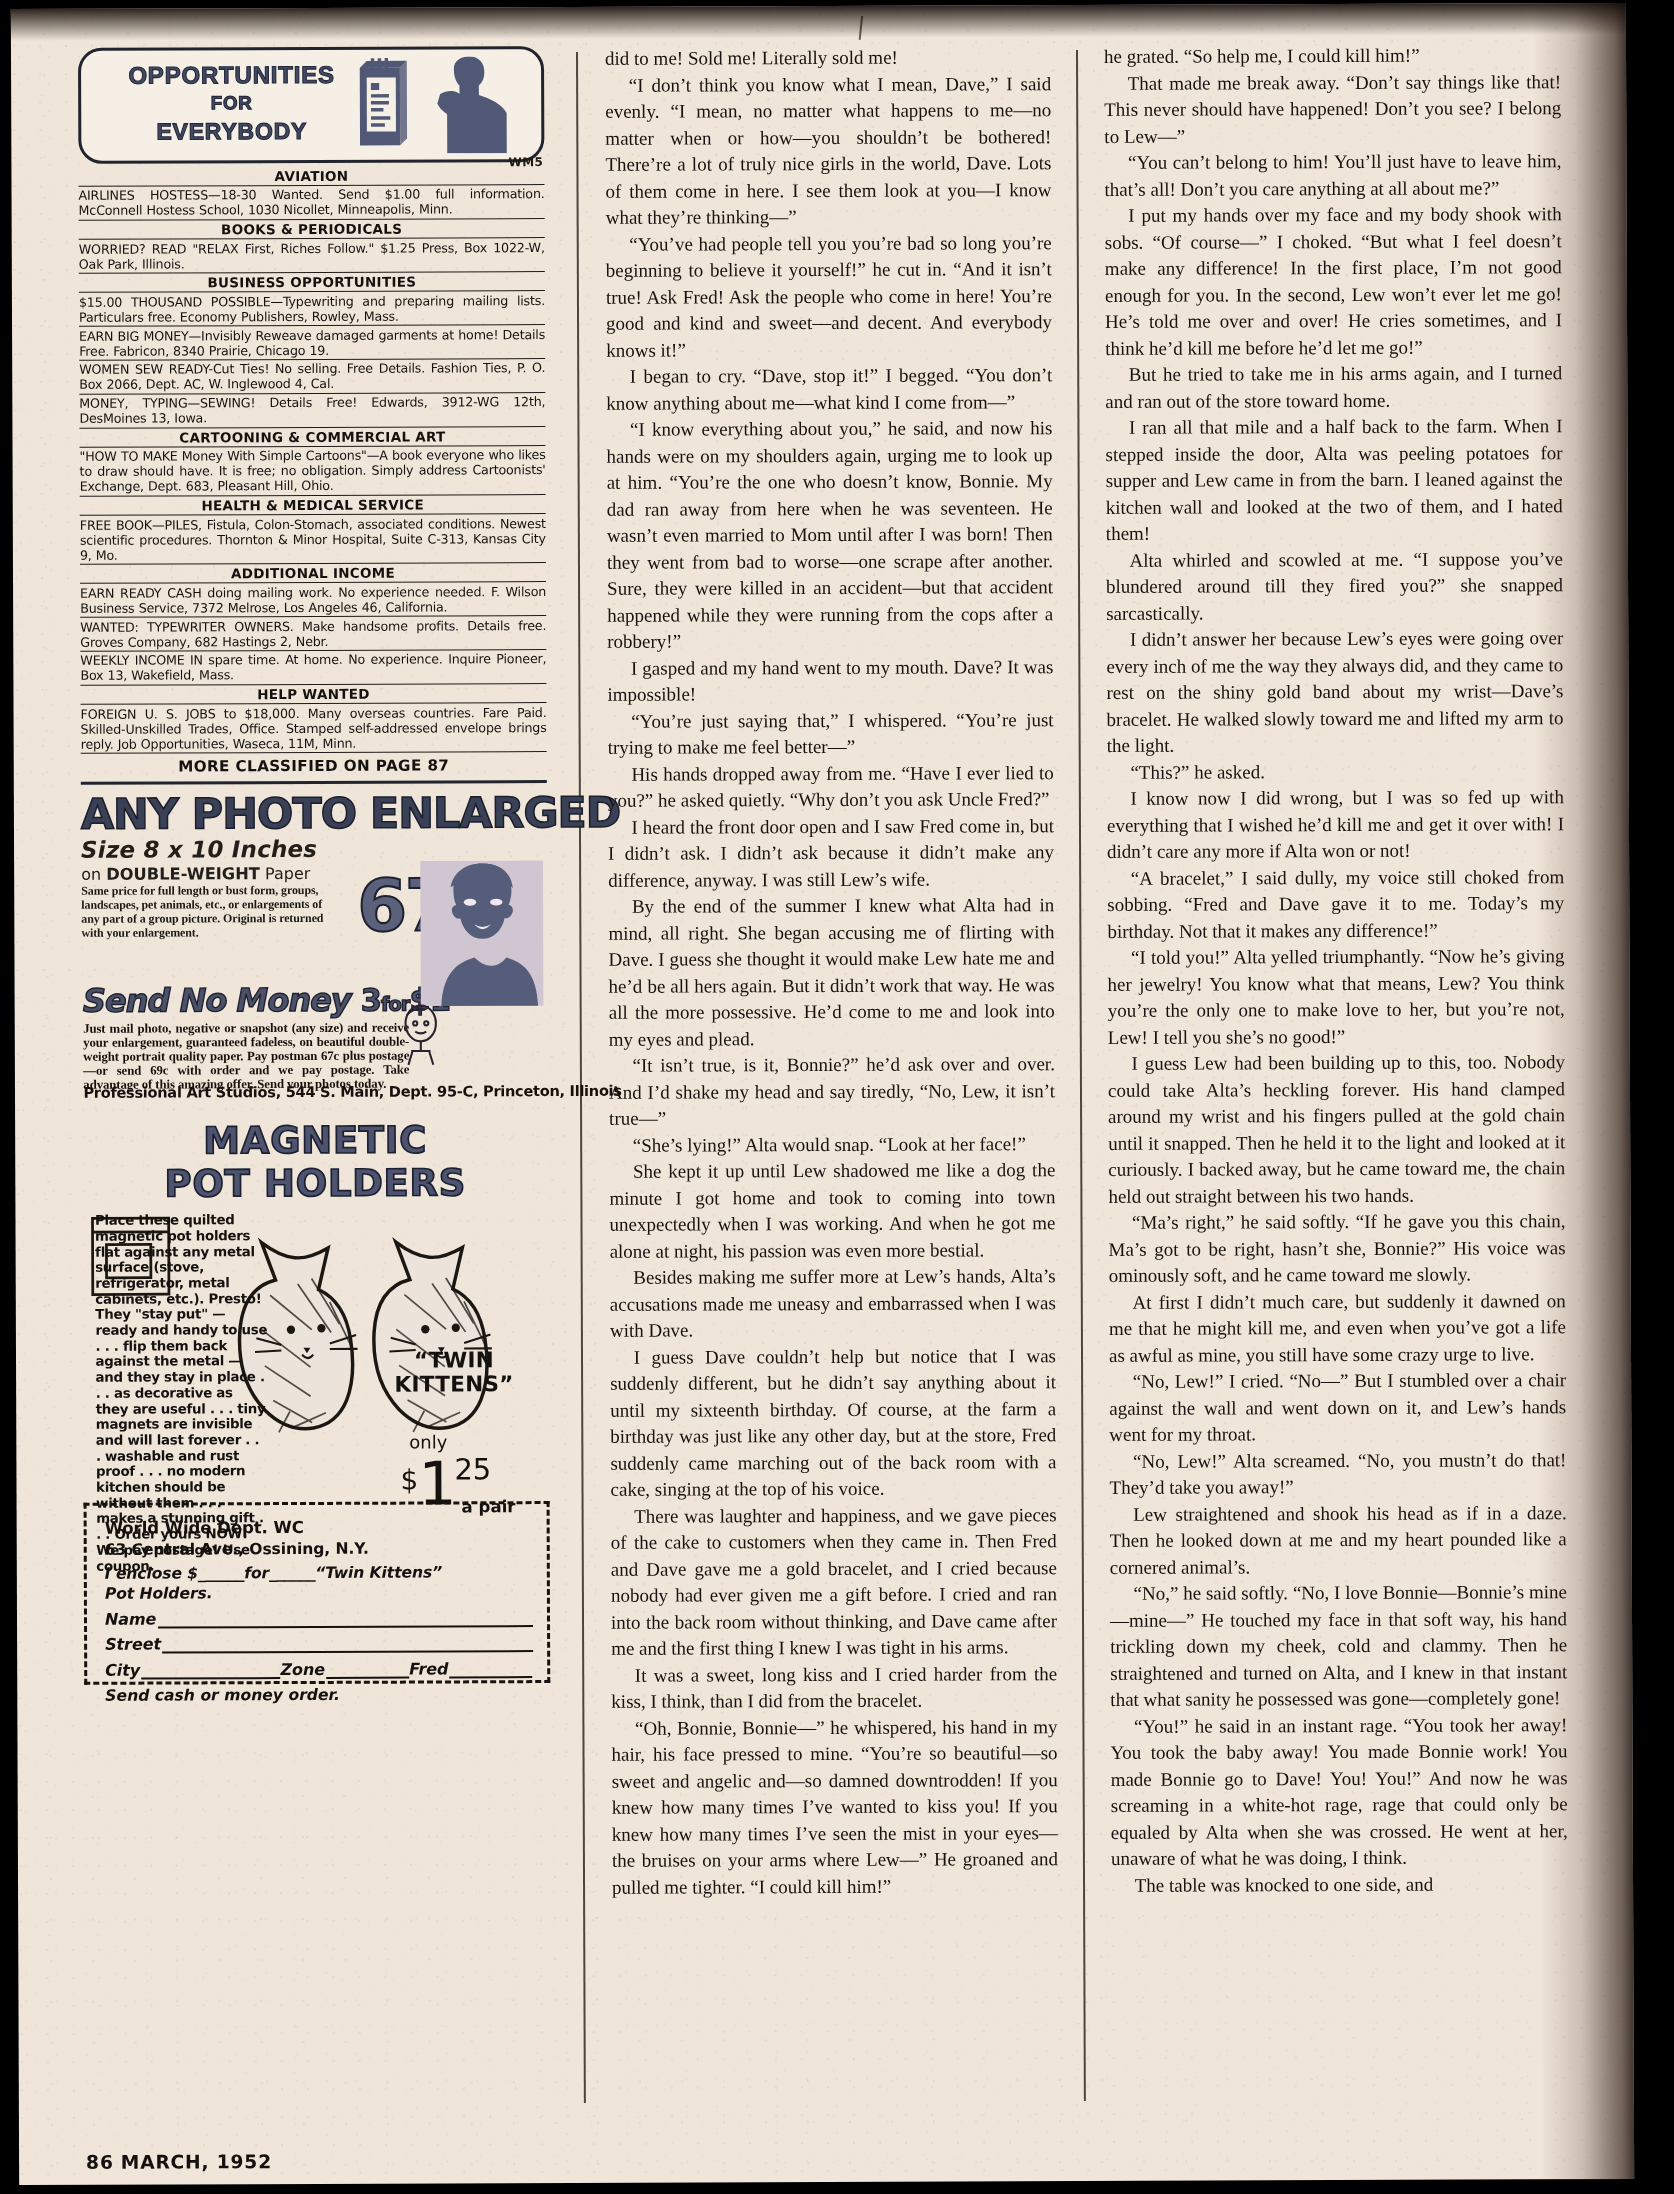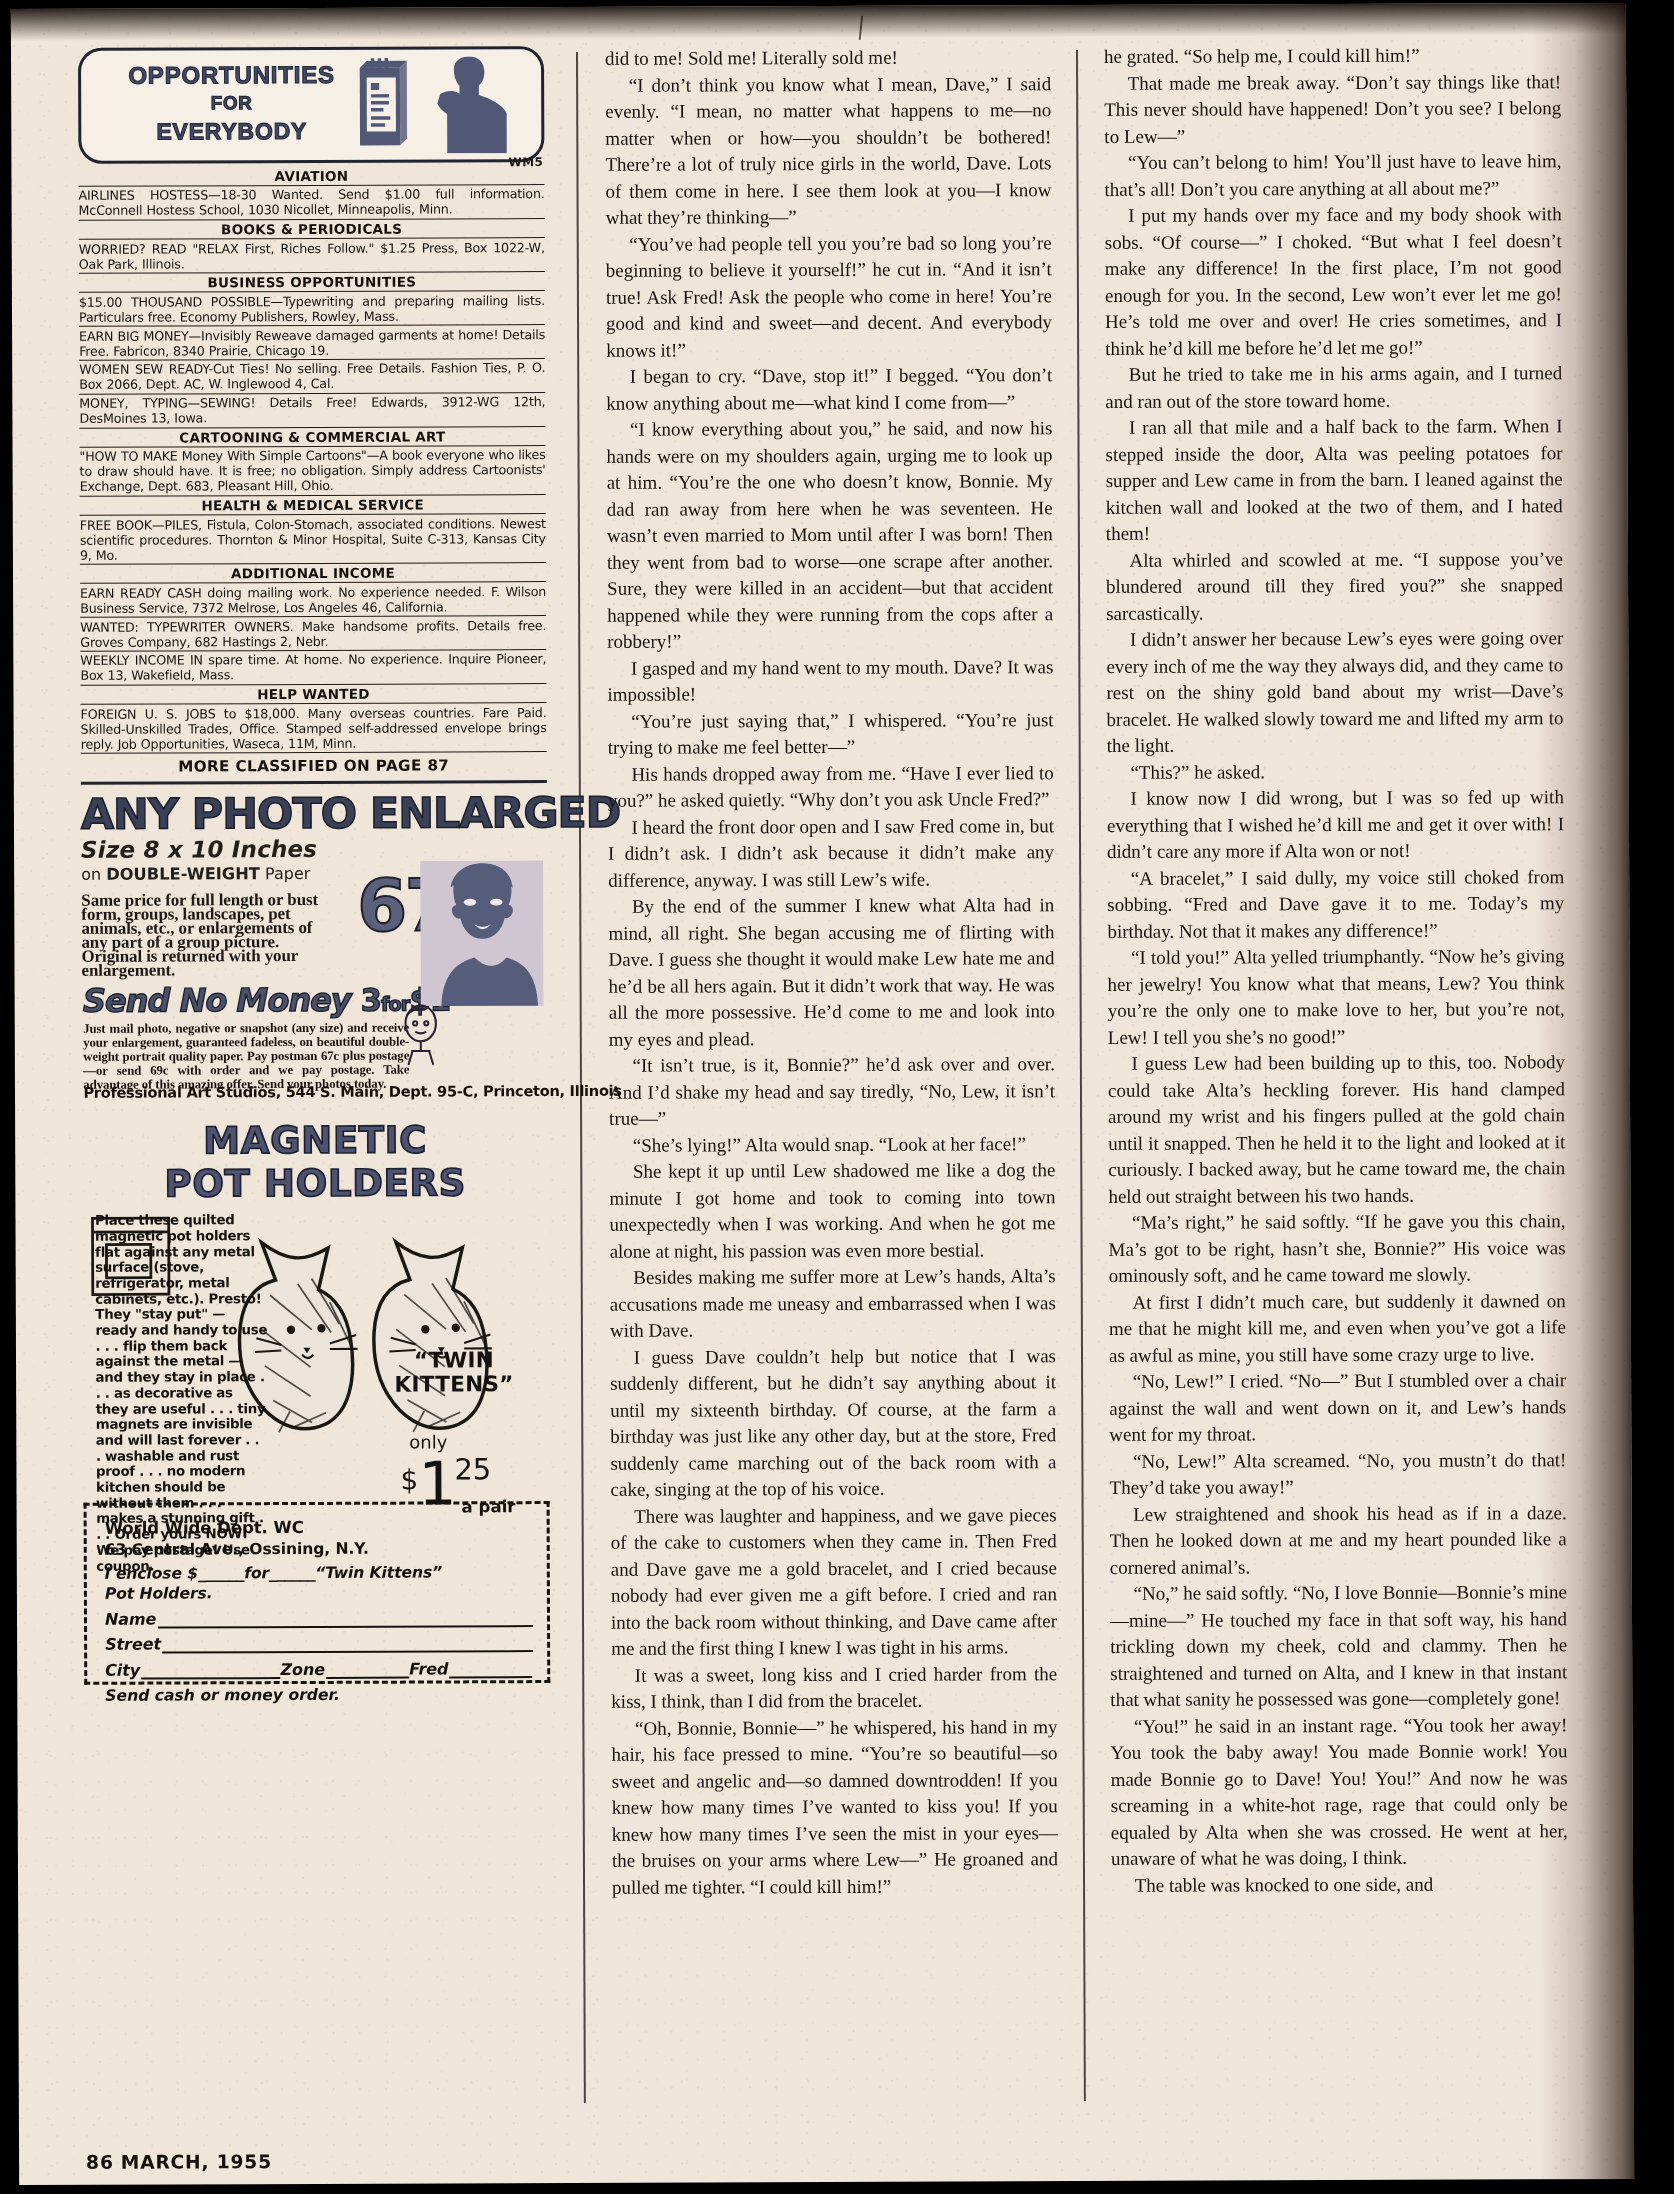--- a/index.html
+++ b/index.html
@@ -215,25 +215,25 @@
   .pa-dw {
     font-family: "DejaVu Sans", sans-serif;
     font-size: 16px;
     color: #23201c;
     margin-top: 2.1px;
   }
   .pa-dw b { font-weight: bold; font-size: 16.3px; }
   .pa-fine {
     font-family: "Liberation Serif", serif;
     font-weight: bold;
-    font-size: 17px;
+    font-size: 12px;
     line-height: 14px;
     color: #1c1916;
     width: 250px;
-    margin-top: 10px;
+    margin-top: 0;
     letter-spacing: -0.1px;
   }
   .pa-price {
     position: absolute;
     left: 276px; top: 78px;
     font-family: "DejaVu Sans", sans-serif;
     font-weight: bold;
     font-size: 72px;
     line-height: 72px;
     color: #5b617a;
@@ -694,20 +694,20 @@
           <p>“No, Lew!” Alta screamed. “No, you mustn’t do that!  They’d take you away!”</p>
           <p>Lew straightened and shook his head as if in a daze.  Then he looked down at me and my heart pounded like a cornered animal’s.</p>
           <p>“No,” he said softly. “No, I love Bonnie—Bonnie’s mine—mine—” He touched my face in that soft way, his hand trickling down my cheek, cold and clammy.  Then he straightened and turned on Alta, and I knew in that instant that what sanity he possessed was gone—completely gone!</p>
           <p>“You!” he said in an instant rage. “You took her away!  You took the baby away! You made Bonnie work!  You made Bonnie go to Dave!  You!  You!”  And now he was screaming in a white-hot rage, rage that could only be equaled by Alta when she was crossed.  He went at her, unaware of what he was doing, I think.</p>
           <p>The table was knocked to one side, and</p>
         </div>
 
     </div>
 
     <div id="footer">
-      <span class="pg">86</span><span>MARCH, 1955</span>
+      <span class="pg">86</span><span>MARCH, 1952</span>
     </div>
 
     <div id="gutter"></div>
     <div id="topedge"></div>
   </div>
 </div>
 
 
 </body></html>

